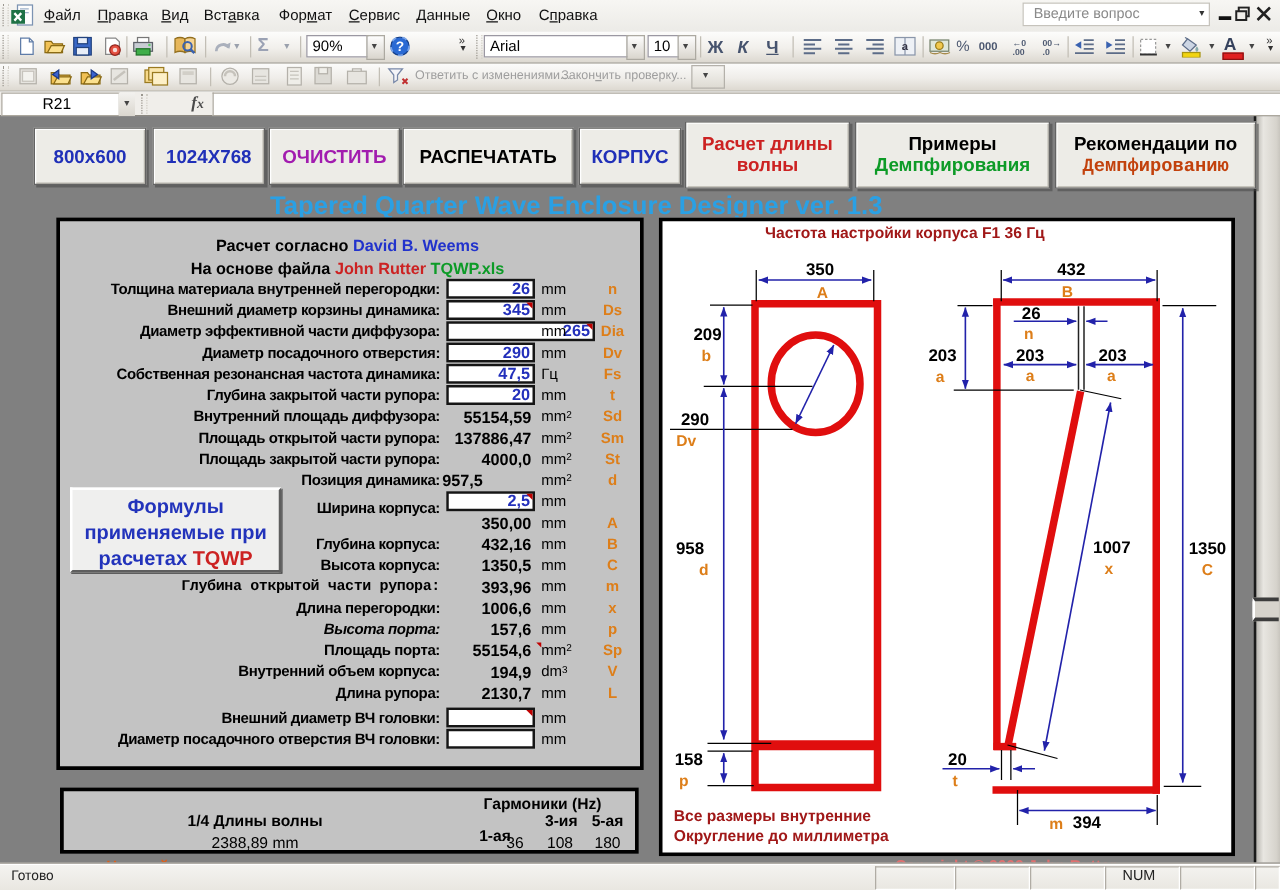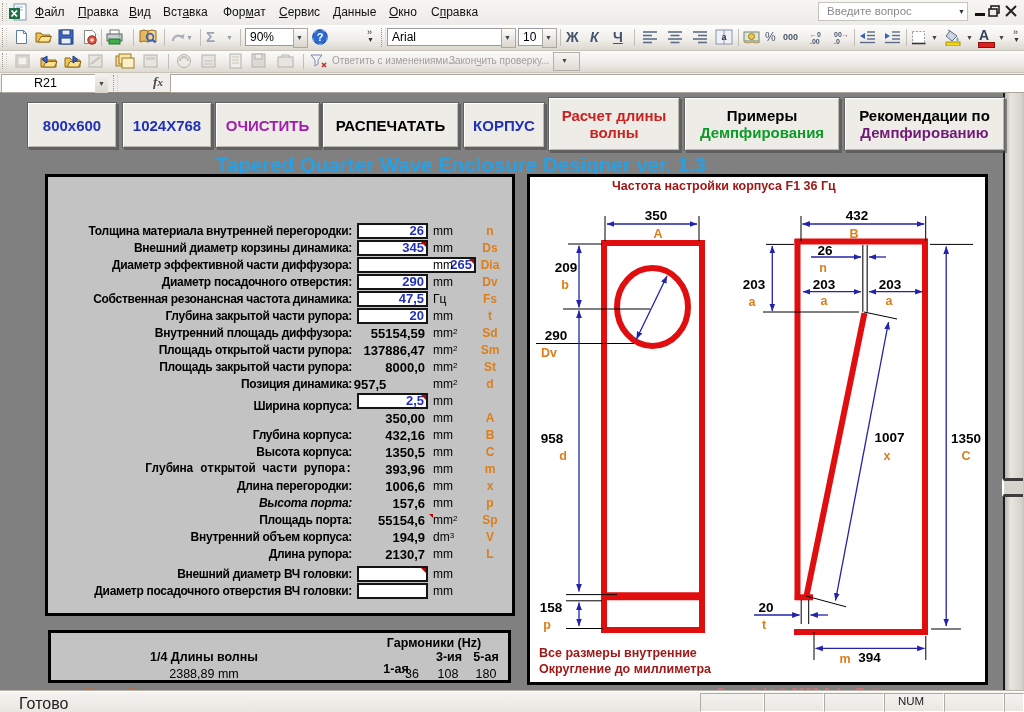--- a/index.html
+++ b/index.html
@@ -318,26 +318,28 @@
 <div class="abs xbtn" style="left:27px;top:102px;width:88px;height:44px;color:#2030b8;">800x600</div>
 <div class="abs xbtn" style="left:122px;top:102px;width:88px;height:44px;color:#2030b8;">1024X768</div>
 <div class="abs xbtn" style="left:215px;top:102px;width:103px;height:44px;color:#a21caf;">ОЧИСТИТЬ</div>
 <div class="abs xbtn" style="left:322px;top:102px;width:135px;height:44px;color:#000;">РАСПЕЧАТАТЬ</div>
 <div class="abs xbtn" style="left:463px;top:102px;width:80px;height:44px;color:#2030b8;">КОРПУС</div>
 <div class="abs xbtn" style="left:548px;top:97px;width:130px;height:52px;color:#cc2222;">Расчет длины<br>волны</div>
 <div class="abs xbtn" style="left:684px;top:97px;width:154px;height:52px;">
     <span style="color:#000;">Примеры<br><span style="color:#0d9b27;">Демпфирования</span></span>
   </div>
 <div class="abs xbtn" style="left:844px;top:97px;width:159px;height:52px;">
-    <span style="color:#000;">Рекомендации по<br><span style="color:#701a75;">Демпфированию</span></span>
+    <span style="color:#000;">Рекомендации по<br><span style="color:#c2410c;font-family:Liberation Mono, monospace;">Демпфированию</span></span>
   </div>
 
 <div class="abs" style="left:0px;top:153px;width:922px;text-align:center;font-size:20.5px;font-weight:bold;color:#2aa0e4;letter-spacing:0px;">Tapered Quarter Wave Enclosure Designer ver. 1.3</div>
 
 <div id="lpanel" class="abs">
+  <div class="abs" style="left:0;top:12px;width:460px;text-align:center;font-size:13px;font-weight:bold;"><span>Расчет согласно </span><span style="color:#2233cc;">David B. Weems</span></div>
+  <div class="abs" style="left:0;top:30px;width:460px;text-align:center;font-size:13px;font-weight:bold;"><span>На основе файла </span><span style="color:#cc2222;">John Rutter </span><span style="color:#0d9b27;">TQWP.xls</span></div>
 
   <div id="rows">
       <div class="lbl" style="top:47px;">Толщина материала внутренней перегородки:</div>
       <div class="ibox" style="top:46px;">26</div>
       <div class="unit" style="top:47px;">mm</div>
       <div class="ovar" style="top:47px;">n</div>
       <div class="lbl" style="top:64px;">Внешний диаметр корзины динамика:</div>
       <div class="ibox" style="top:63px;"><div class="rtri"></div>345</div>
       <div class="unit" style="top:64px;">mm</div>
       <div class="ovar" style="top:64px;">Ds</div>
@@ -359,21 +361,21 @@
       <div class="ovar" style="top:132px;">t</div>
       <div class="lbl" style="top:149px;">Внутренний площадь диффузора:</div>
       <div class="cval" style="top:149px;">55154,59</div>
       <div class="unit" style="top:149px;">mm<sup>2</sup></div>
       <div class="ovar" style="top:149px;">Sd</div>
       <div class="lbl" style="top:166px;">Площадь открытой части рупора:</div>
       <div class="cval" style="top:166px;">137886,47</div>
       <div class="unit" style="top:166px;">mm<sup>2</sup></div>
       <div class="ovar" style="top:166px;">Sm</div>
       <div class="lbl" style="top:183px;">Площадь закрытой части рупора:</div>
-      <div class="cval" style="top:183px;">8000,0</div>
+      <div class="cval" style="top:183px;">4000,0</div>
       <div class="unit" style="top:183px;">mm<sup>2</sup></div>
       <div class="ovar" style="top:183px;">St</div>
       <div class="lbl" style="top:200px;">Позиция динамика:</div>
       <div class="cval" style="top:200px;text-align:center;">957,5</div>
       <div class="unit" style="top:200px;">mm<sup>2</sup></div>
       <div class="ovar" style="top:200px;">d</div>
       <div class="lbl" style="top:222px;">Ширина корпуса:</div>
       <div class="ibox" style="top:216px;"><div class="rtri"></div>2,5</div>
       <div class="unit" style="top:217px;">mm</div>
       <div class="cval" style="top:234px;">350,00</div>
@@ -414,20 +416,21 @@
       <div class="lbl" style="top:390px;">Внешний диаметр ВЧ головки:</div>
       <div class="ibox" style="top:389px;">
         <div class="rtri"></div>
       </div>
       <div class="unit" style="top:390px;">mm</div>
       <div class="lbl" style="top:407px;">Диаметр посадочного отверстия ВЧ головки:</div>
       <div class="ibox" style="top:406px;"></div>
       <div class="unit" style="top:407px;">mm</div>
     </div>
 
+  <div class="abs" style="left:8px;top:213px;width:165px;height:61px;background:#efefee;border:2px solid;border-color:#ffffff #5e5e5e #5e5e5e #ffffff;box-shadow:1px 1px 0 #3c3c3c;text-align:center;font-weight:bold;font-size:16px;color:#2233bb;line-height:21px;padding-top:3px;">Формулы<br>применяемые при<br>расчетах <span style="color:#cc2222;">TQWP</span></div>
 </div>
 
 <div id="hpanel" class="abs">
   <div class="abs" style="left:308px;top:3px;width:150px;text-align:center;font-weight:bold;font-size:12.5px;">Гармоники (Hz)</div>
   <div class="abs" style="left:58px;top:17px;width:190px;text-align:center;font-weight:bold;font-size:12.5px;">1/4 Длины волны</div>
   <div class="abs" style="left:319px;top:17px;width:52px;text-align:center;font-weight:bold;font-size:12.5px;margin-top:12px;">1-ая</div>
   <div class="abs" style="left:372px;top:17px;width:52px;text-align:center;font-weight:bold;font-size:12.5px;">3-ия</div>
   <div class="abs" style="left:409px;top:17px;width:52px;text-align:center;font-weight:bold;font-size:12.5px;">5-ая</div>
   <div class="abs" style="left:58px;top:34px;width:190px;text-align:center;font-size:12.5px;">2388,89 mm</div>
   <div class="abs" style="left:316px;top:34px;width:52px;text-align:right;font-size:12.5px;">36</div>
@@ -547,21 +550,21 @@
     <text x="764" y="628.5">t</text>
     <text x="845" y="663">m</text>
   </g>
 
   <text x="539" y="657" font-size="12.5" font-weight="bold" fill="#a01818">Все размеры внутренние</text>
   <text x="539" y="673" font-size="12.5" font-weight="bold" fill="#a01818">Округление до миллиметра</text>
 </svg>
 </div>
 
 <div id="statusbar" class="abs">
-  <span class="abs" style="left:19px;top:4px;font-size:16px;color:#222;">Готово</span>
+  <span class="abs" style="left:9px;top:4px;font-size:11px;color:#222;">Готово</span>
   <div class="abs" style="left:700px;top:2px;width:62px;height:17px;border:1px solid;border-color:#b0aca4 #fff #fff #b0aca4;"></div>
   <div class="abs" style="left:764px;top:2px;width:58px;height:17px;border:1px solid;border-color:#b0aca4 #fff #fff #b0aca4;"></div>
   <div class="abs" style="left:824px;top:2px;width:58px;height:17px;border:1px solid;border-color:#b0aca4 #fff #fff #b0aca4;"></div>
   <div class="abs" style="left:884px;top:2px;width:58px;height:17px;border:1px solid;border-color:#b0aca4 #fff #fff #b0aca4;"></div>
   <span class="abs" style="left:898px;top:4px;font-size:11.5px;color:#222;">NUM</span>
   <div class="abs" style="left:944px;top:2px;width:58px;height:17px;border:1px solid;border-color:#b0aca4 #fff #fff #b0aca4;"></div>
   <div class="abs" style="left:1004px;top:2px;width:18px;height:17px;border:1px solid;border-color:#b0aca4 #fff #fff #b0aca4;"></div>
 </div>
 
 </body></html>

